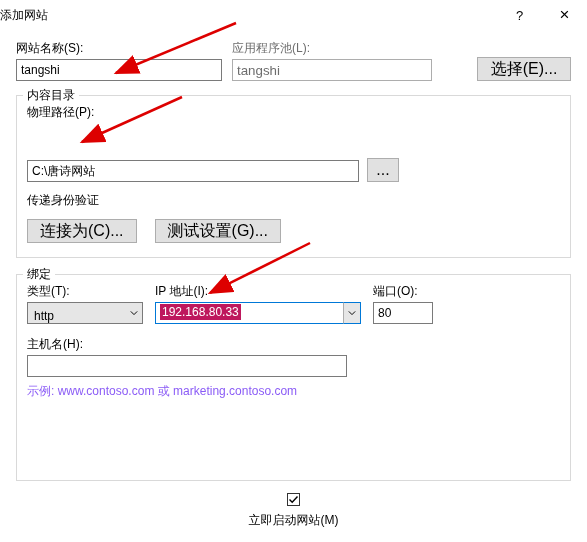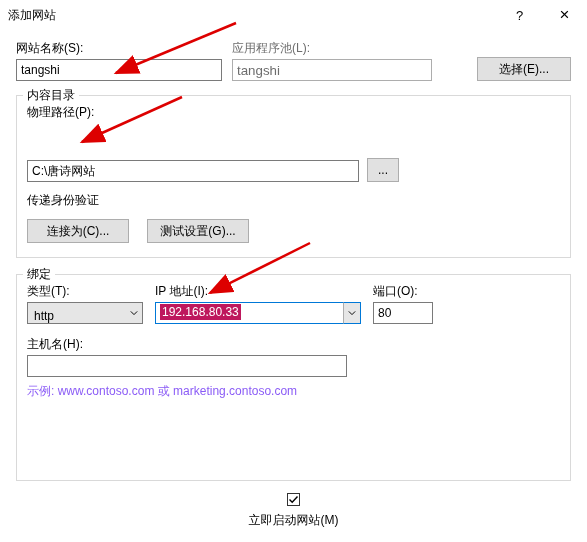--- a/index.html
+++ b/index.html
@@ -9,21 +9,21 @@
       background: #fff;
       width: 587px;
       height: 542px;
       position: relative;
       color: #000;
     }
     .titlebar {
       height: 30px;
       display: flex;
       align-items: center;
-      padding-left: 8px;
+      padding-left: 0;
       position: relative;
       background: #fff;
     }
     .titlebar .title { flex: 1; }
     .titlebar .btn-help, .titlebar .btn-close {
       width: 45px; height: 30px;
       display: flex; align-items: center; justify-content: center;
       font-size: 13px;
       font-family: Arial,sans-serif;
     }
@@ -34,21 +34,21 @@
     .label-dis { color: #6d6d6d; }
     .text-input {
       border: 1px solid #7a7a7a; background: #fff;
       height: 22px; padding: 2px 4px; font-family: inherit; font-size: 12px;
       width: 100%;
     }
     .text-input:disabled { background: #fff; color: #000; }
     .text-readonly { border:1px solid #adadad; background:#fff; height:22px; padding:2px 4px; color:#6d6d6d; width:100%; }
     .btn {
       border: 1px solid #adadad; background: #e1e1e1;
-      height: 24px; padding: 0 12px; font-family: inherit; font-size: 12px;
+      height: 24px; padding: 0 12px; font-family: inherit; font-size: 16px;
       cursor: default; min-width: 86px;
     }
     .btn-small { min-width: 32px; width: 32px; padding: 0; }
     .groupbox {
       border: 1px solid #d9d9d9; padding: 8px 10px 14px 10px; margin-top: 2px;
       margin-bottom: 12px; position: relative;
     }
     .groupbox-legend {
       position: absolute; top: -9px; left: 6px; background: #fff;
       padding: 0 4px;

